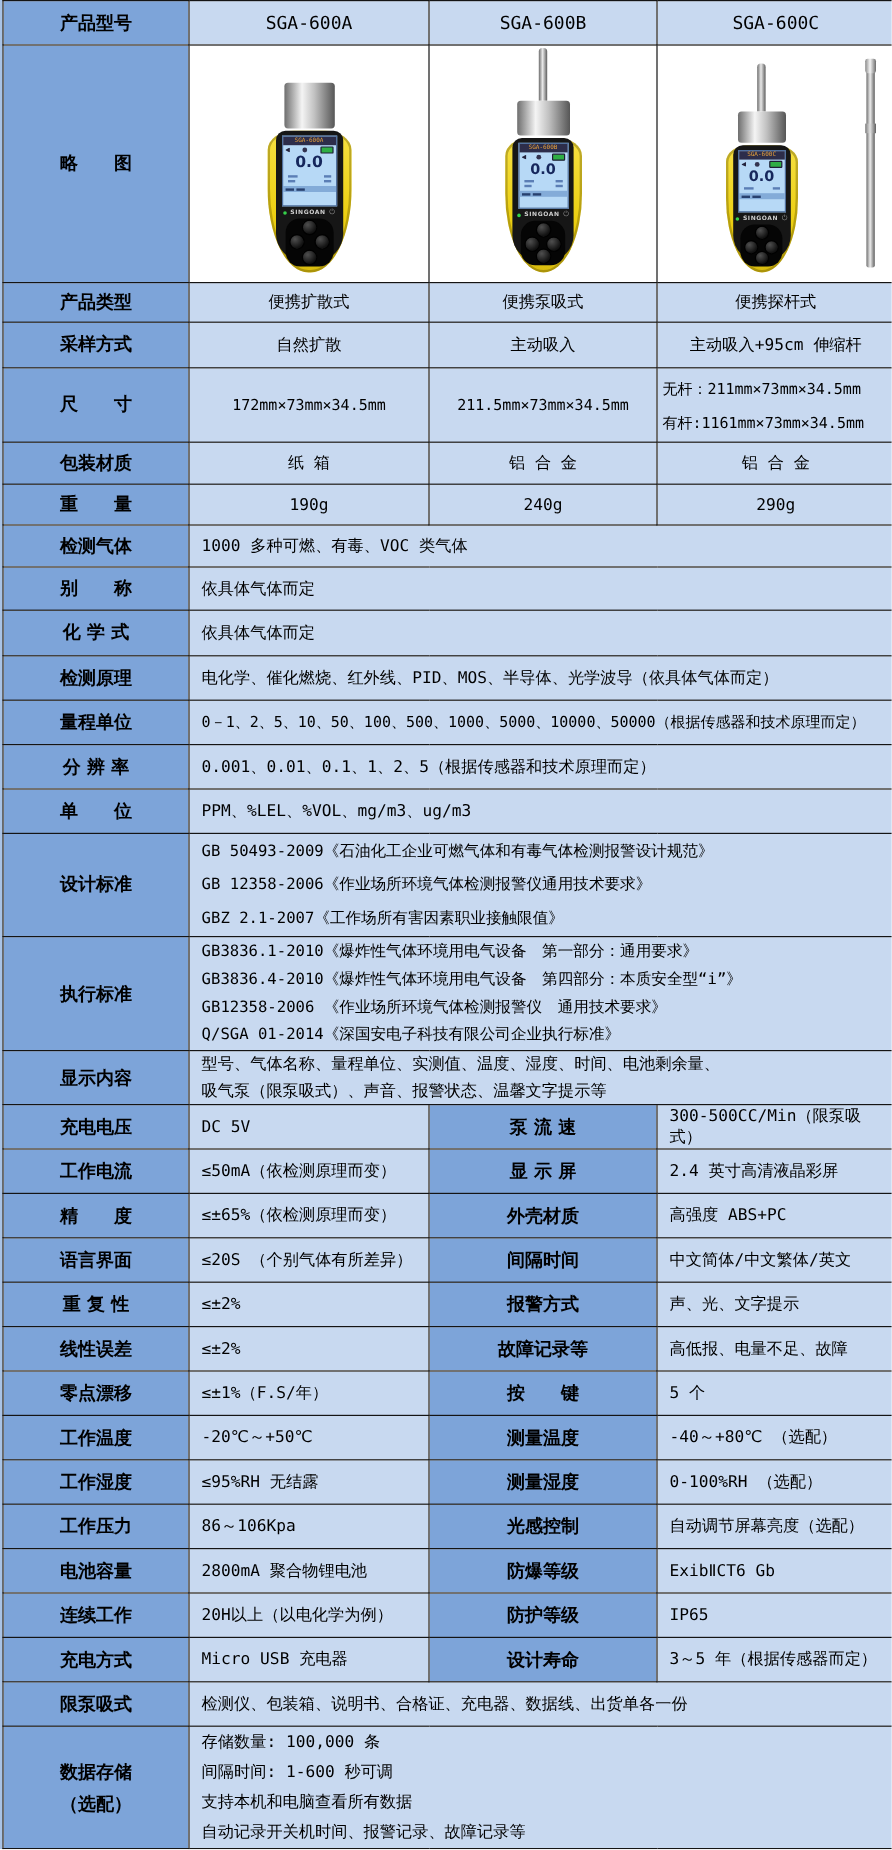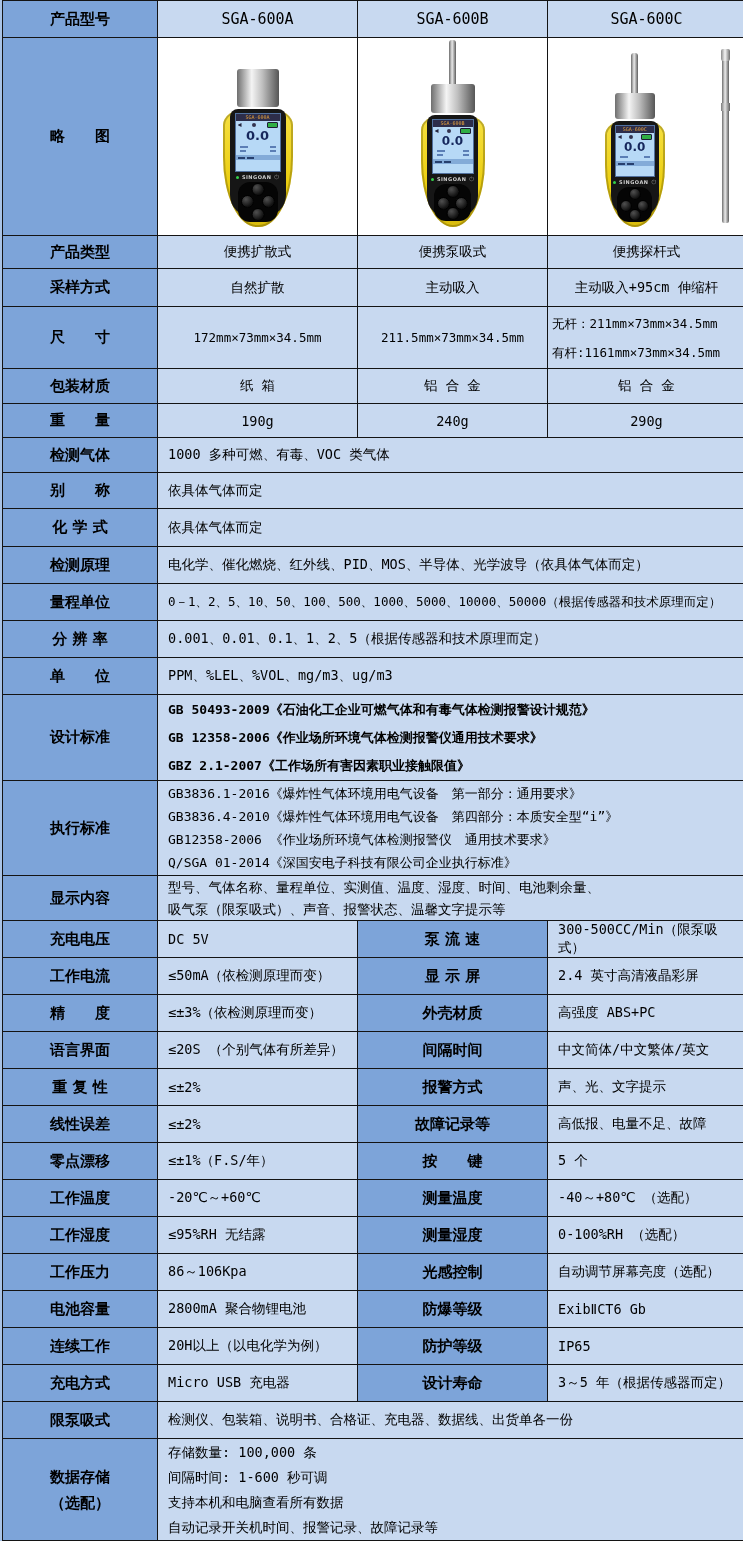--- a/index.html
+++ b/index.html
@@ -19,21 +19,21 @@
     font-family:"DejaVu Sans Mono","DejaVu Sans",monospace;
     font-size:13.5px; padding:0 10px; text-align:left;
   }
   td.val.center { text-align:center; padding:0 2px; }
   td.header-model {
     background:#c8d9f0; text-align:center;
     font-family:"DejaVu Sans Mono","DejaVu Sans",monospace;
     font-size:15px;
   }
   .lines div { white-space:nowrap; }
-  .lh28 div { line-height:28px;font-weight:bold; }
+  .lh28 div { line-height:28px; }
   .lh23 div { line-height:23px; }
   .lh22 div { line-height:22px; }
   .lh25 div { line-height:25px; }
   .two-line div { line-height:29px; white-space:nowrap; }
   .lbl-2line { line-height:26px; }
 
   
   td.img-cell { background:#ffffff; padding:0; vertical-align:bottom; }
   .dev-wrap { position:relative; height:196px; }
   .device { position:absolute; left:50%; transform:translateX(-50%); bottom:8px; }
@@ -304,21 +304,21 @@
       <div>GB 50493-2009《石油化工企业可燃气体和有毒气体检测报警设计规范》</div>
       <div>GB 12358-2006《作业场所环境气体检测报警仪通用技术要求》</div>
       <div>GBZ 2.1-2007《工作场所有害因素职业接触限值》</div>
     </div>
   </td>
 </tr>
 <tr style="height:95px">
   <td class="lbl">执行标准</td>
   <td class="val" colspan="3" style="font-size:13px">
     <div class="lines lh23">
-      <div>GB3836.1-2016《爆炸性气体环境用电气设备　第一部分：通用要求》</div>
+      <div>GB3836.1-2010《爆炸性气体环境用电气设备　第一部分：通用要求》</div>
       <div>GB3836.4-2010《爆炸性气体环境用电气设备　第四部分：本质安全型“i”》</div>
       <div>GB12358-2006 《作业场所环境气体检测报警仪　通用技术要求》</div>
       <div>Q/SGA 01-2014《深国安电子科技有限公司企业执行标准》</div>
     </div>
   </td>
 </tr>
 <tr style="height:45px">
   <td class="lbl">显示内容</td>
   <td class="val" colspan="3">
     <div class="lines lh22">
@@ -335,21 +335,21 @@
   <td class="val">300-500CC/Min（限泵吸式）</td>
 </tr>
 <tr style="height:37px">
   <td class="lbl">工作电流</td>
   <td class="val">≤50mA（依检测原理而变）</td>
   <td class="lbl">显 示 屏</td>
   <td class="val">2.4 英寸高清液晶彩屏</td>
 </tr>
 <tr style="height:37px">
   <td class="lbl">精　　度</td>
-  <td class="val">≤±3%（依检测原理而变）</td>
+  <td class="val">≤±65%（依检测原理而变）</td>
   <td class="lbl">外壳材质</td>
   <td class="val">高强度 ABS+PC</td>
 </tr>
 <tr style="height:37px">
   <td class="lbl">语言界面</td>
   <td class="val">≤20S （个别气体有所差异）</td>
   <td class="lbl">间隔时间</td>
   <td class="val">中文简体/中文繁体/英文</td>
 </tr>
 <tr style="height:37px">
@@ -365,21 +365,21 @@
   <td class="val">高低报、电量不足、故障</td>
 </tr>
 <tr style="height:37px">
   <td class="lbl">零点漂移</td>
   <td class="val">≤±1%（F.S/年）</td>
   <td class="lbl">按　　键</td>
   <td class="val">5 个</td>
 </tr>
 <tr style="height:37px">
   <td class="lbl">工作温度</td>
-  <td class="val">-20℃～+60℃</td>
+  <td class="val">-20℃～+50℃</td>
   <td class="lbl">测量温度</td>
   <td class="val">-40～+80℃ （选配）</td>
 </tr>
 <tr style="height:37px">
   <td class="lbl">工作湿度</td>
   <td class="val">≤95%RH 无结露</td>
   <td class="lbl">测量湿度</td>
   <td class="val">0-100%RH （选配）</td>
 </tr>
 <tr style="height:37px">

